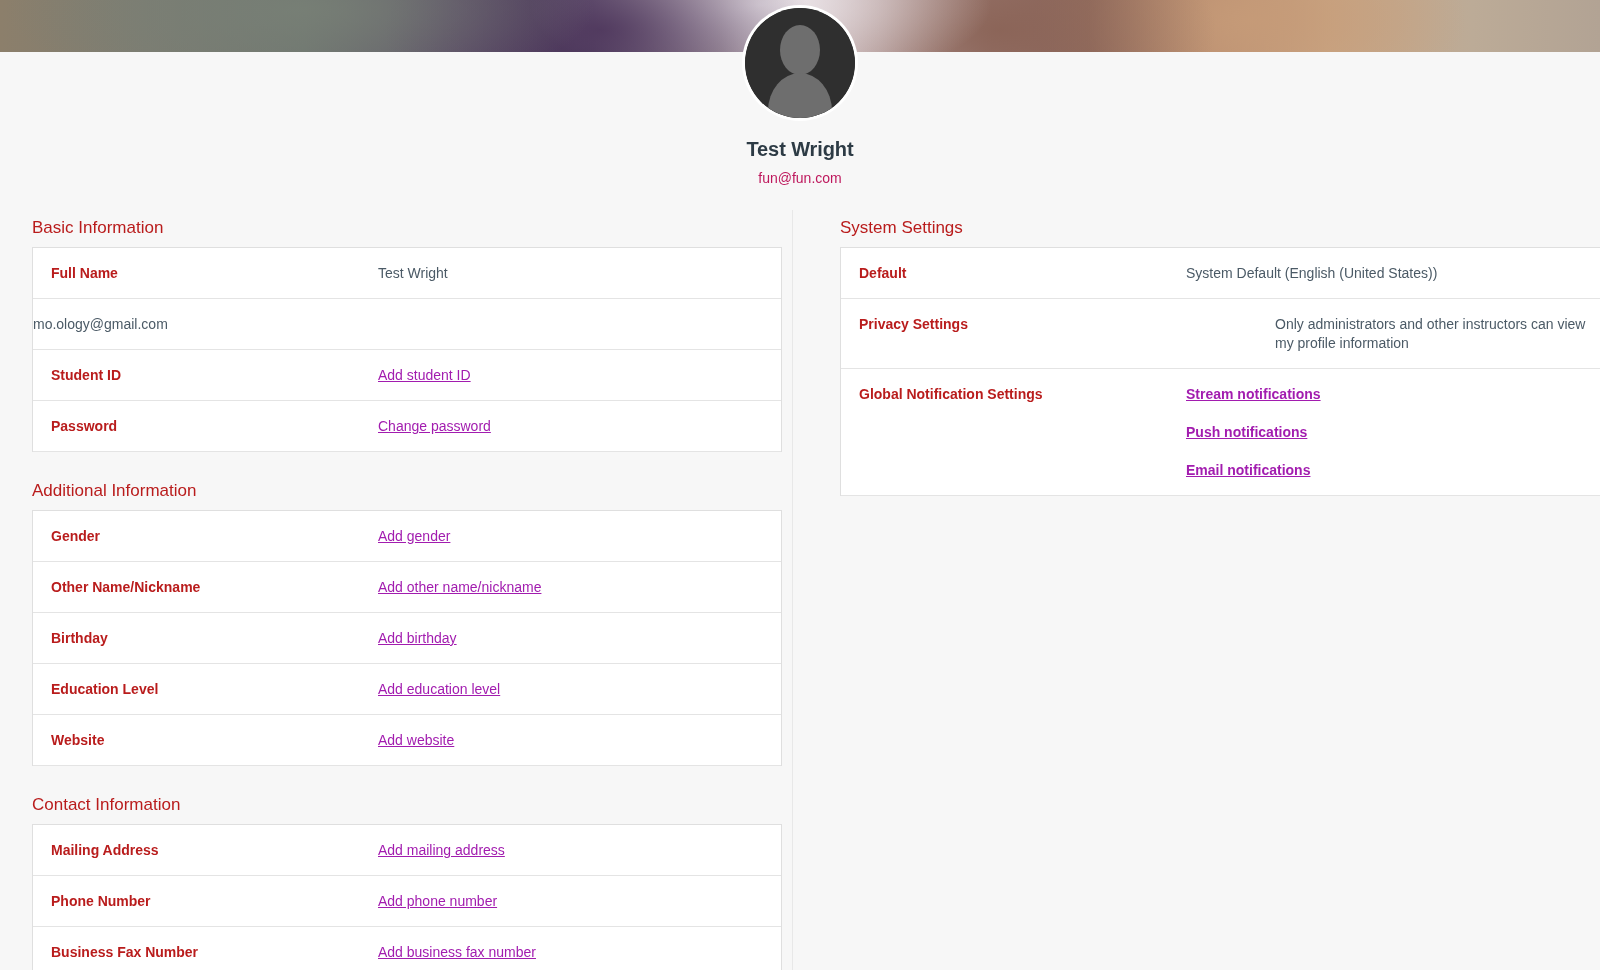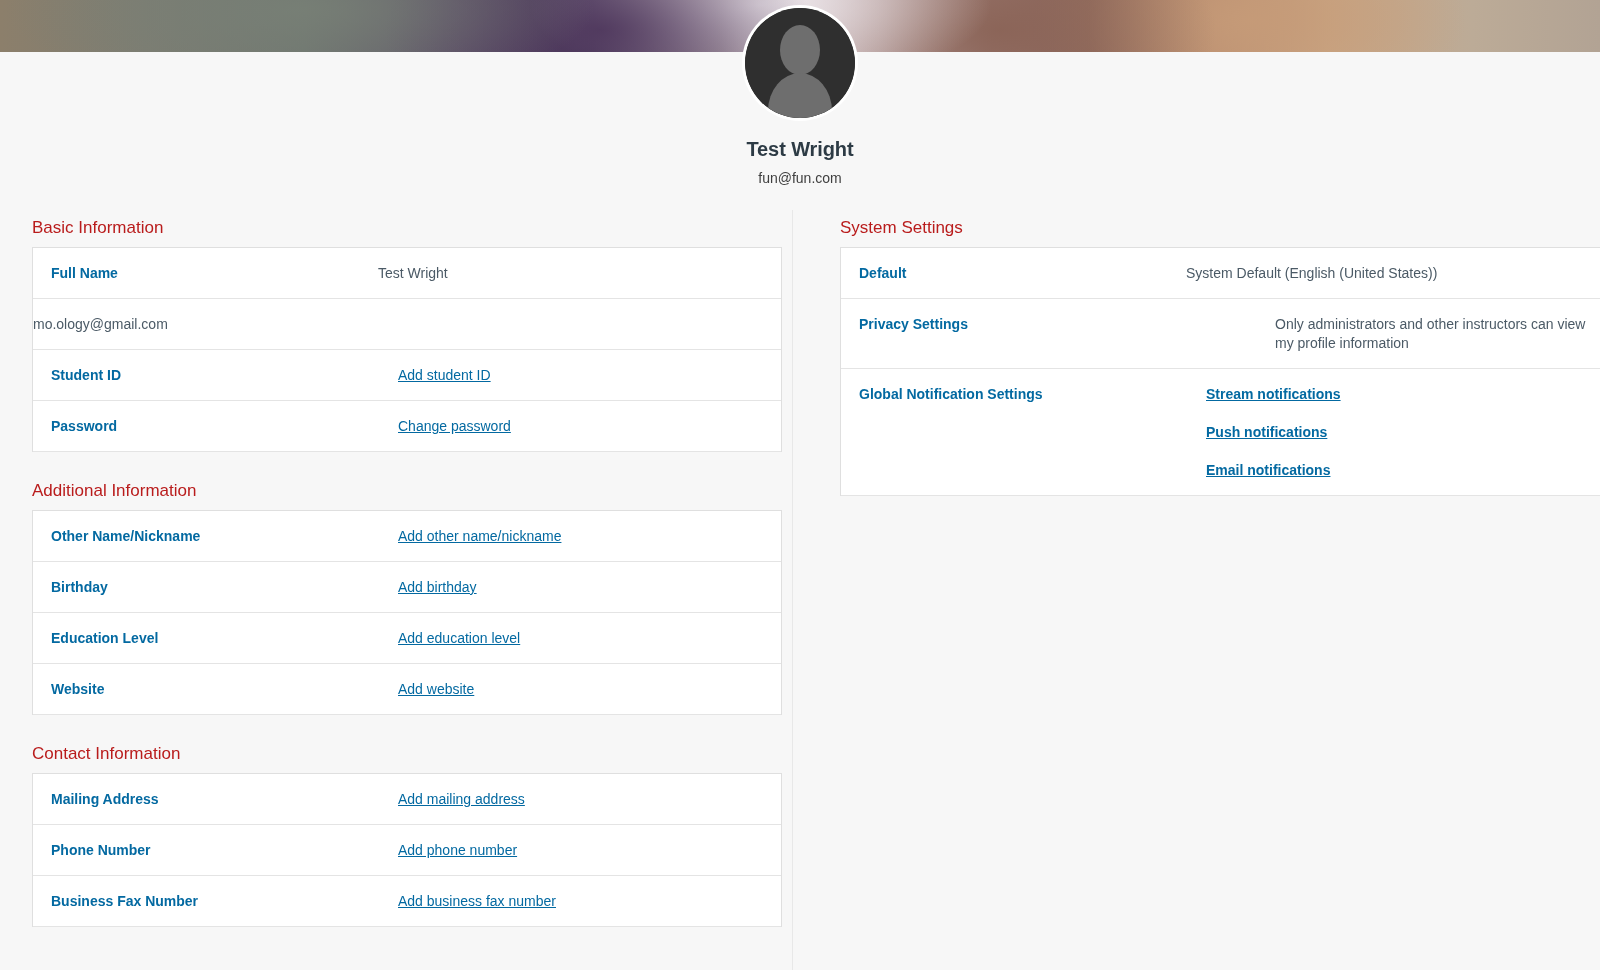--- a/index.html
+++ b/index.html
@@ -86,21 +86,21 @@
     font-weight: bold;
     color: #2d3b45;
     letter-spacing: -0.1px;
   }
 
   .profile-email {
     position: absolute;
     top: 170px;
     width: 1600px;
     font-size: 14px;
-    color: #404040;
+    color: #be185d;
   }
 
   
   .col-left {
     position: absolute;
     top: 216px;
     left: 32px;
     width: 750px;
   }
 
@@ -150,44 +150,43 @@
 
   .info-row.tall { min-height: 70px; justify-content: space-between; }
   .info-row.xtall { min-height: 93px; }
 
   .info-label {
     width: 345px;
     flex: 0 0 345px;
     padding-left: 18px;
     font-size: 14px;
     font-weight: bold;
-    color: #0369a1;
+    color: #b91c1c;
     line-height: 19px;
   }
 
   .info-value {
     flex: 1;
     padding-right: 18px;
     font-size: 14px;
     color: #4b5a66;
     line-height: 19px;
   }
 
   .col-right .info-label {
     width: 345px;
     flex: 0 0 345px;
   }
 
   .info-value a,
   .link {
-    color: #0369a1;
+    color: #a21caf;
     text-decoration: underline;
     cursor: pointer;
     font-size: 14px;
-    margin-left: 20px;
   }
 
   .link-stack .link {
     display: block;
     margin-bottom: 19px;
     font-weight: bold;
   }
   .link-stack .link:last-child { margin-bottom: 0; }
 
   .value-wrap { max-width: 330px; }
@@ -240,20 +239,26 @@
       <div class="info-label">Password</div>
       <div class="info-value">
         <span class="link">Change password</span>
       </div>
     </div>
   </div>
 
   <div class="section-title">Additional Information</div>
   <div class="info-table">
 
+    <div class="info-row">
+      <div class="info-label">Gender</div>
+      <div class="info-value">
+        <span class="link">Add gender</span>
+      </div>
+    </div>
 
     <div class="info-row">
       <div class="info-label">Other Name/Nickname</div>
       <div class="info-value">
         <span class="link">Add other name/nickname</span>
       </div>
     </div>
 
     <div class="info-row">
       <div class="info-label">Birthday</div>

